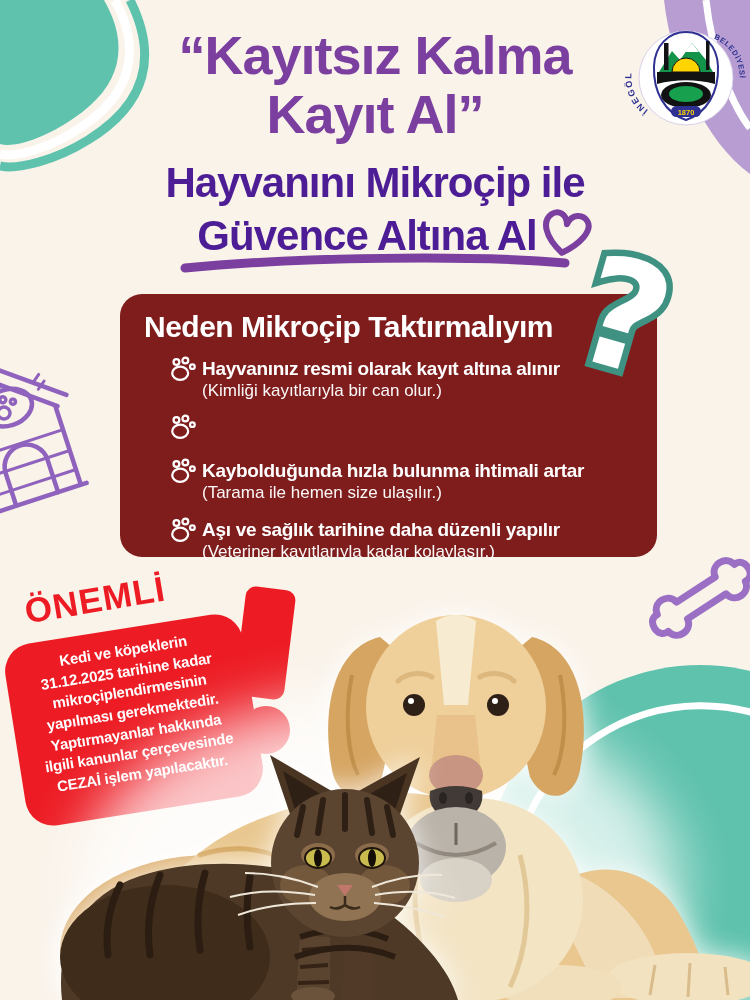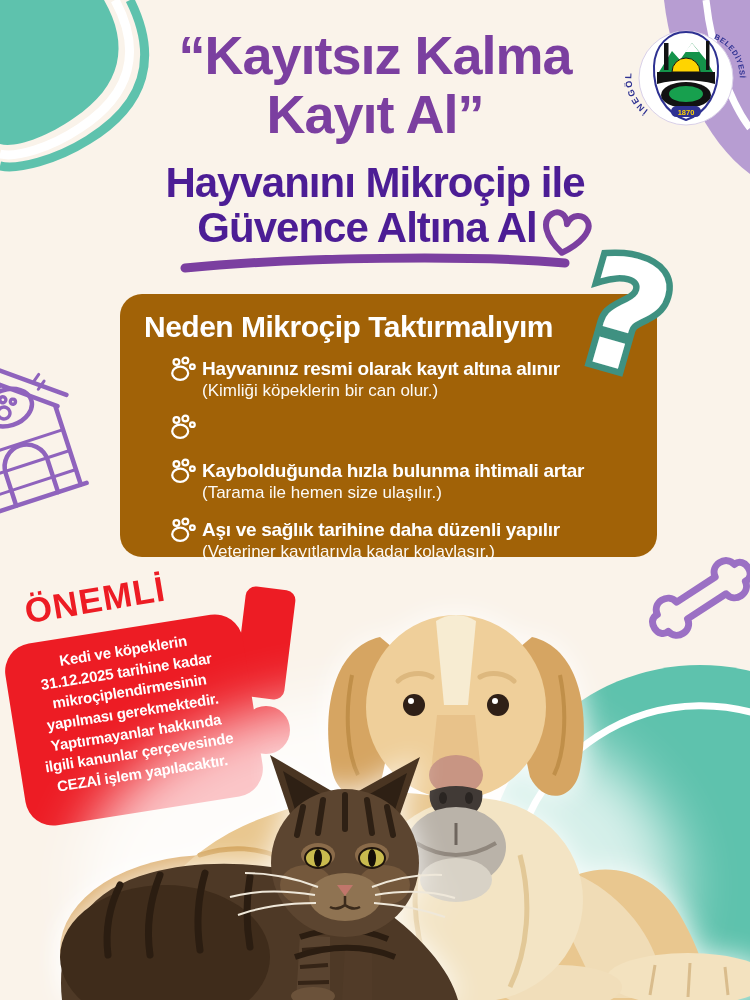--- a/index.html
+++ b/index.html
@@ -11,26 +11,26 @@
   .abs{position:absolute;}
   
   .slogan{
     top:26px;left:0;width:750px;text-align:center;z-index:2;
     color:#7B3FA0;font-weight:800;font-size:54px;line-height:1.1;letter-spacing:-1px;
   }
   .headline{
     top:160px;left:0;width:750px;text-align:center;z-index:2;
     color:#4c1d95;font-weight:800;font-size:42px;line-height:1.08;letter-spacing:-1px;
   }
-  .headline .line2{display:flex;justify-content:center;align-items:flex-start;padding-left:40px;}
+  .headline .line2{display:flex;justify-content:center;align-items:center;padding-left:40px;}
   .underline-swoosh{left:175px;top:252px;z-index:2;}
   .heart-wrap{transform:rotate(10deg) translateY(2px);}
   
   .panel{
-    left:120px;top:294px;width:537px;height:263px;background:#a16207;
+    left:120px;top:294px;width:537px;height:263px;background:#7f1d1d;
     border-radius:22px;z-index:3;color:#fff;
   }
   .panel-title{
     font-size:30px;font-weight:800;letter-spacing:-0.5px;
     margin:16px 0 8px 24px;
   }
   .bullet{display:flex;align-items:flex-start;margin:0 14px 10px 48px;}
   .bullet .paw{flex:0 0 34px;margin-top:3px;}
   .bullet .btxt .b1{font-size:19px;font-weight:700;letter-spacing:-0.3px;line-height:1.15;margin-top:6px;}
   .bullet .btxt .b2{font-size:17px;font-weight:400;opacity:.97;line-height:1.15;margin-top:1px;}
@@ -155,21 +155,21 @@
     <span class="paw">
       <svg width="30" height="27" viewBox="0 0 32 28" fill="none" stroke="#FFFFFF" stroke-width="2.4">
         <ellipse cx="13" cy="19" rx="8.5" ry="7"></ellipse>
           <circle cx="9" cy="7" r="3.1"></circle>
           <circle cx="18.5" cy="5.5" r="3.1"></circle>
           <circle cx="26" cy="12" r="2.5"></circle>
       </svg>
     </span>
     <span class="btxt">
       <div class="b1">Hayvanınız resmi olarak kayıt altına alınır</div>
-      <div class="b2">(Kimliği köpeklerin bir can olur.)</div>
+      <div class="b2">(Kimliği kayıtlarıyla bir can olur.)</div>
     </span>
   </div>
 
   <div class="bullet">
     <span class="paw">
       <svg width="30" height="27" viewBox="0 0 32 28" fill="none" stroke="#FFFFFF" stroke-width="2.4">
         <ellipse cx="13" cy="19" rx="8.5" ry="7"></ellipse>
           <circle cx="9" cy="7" r="3.1"></circle>
           <circle cx="18.5" cy="5.5" r="3.1"></circle>
           <circle cx="26" cy="12" r="2.5"></circle>

